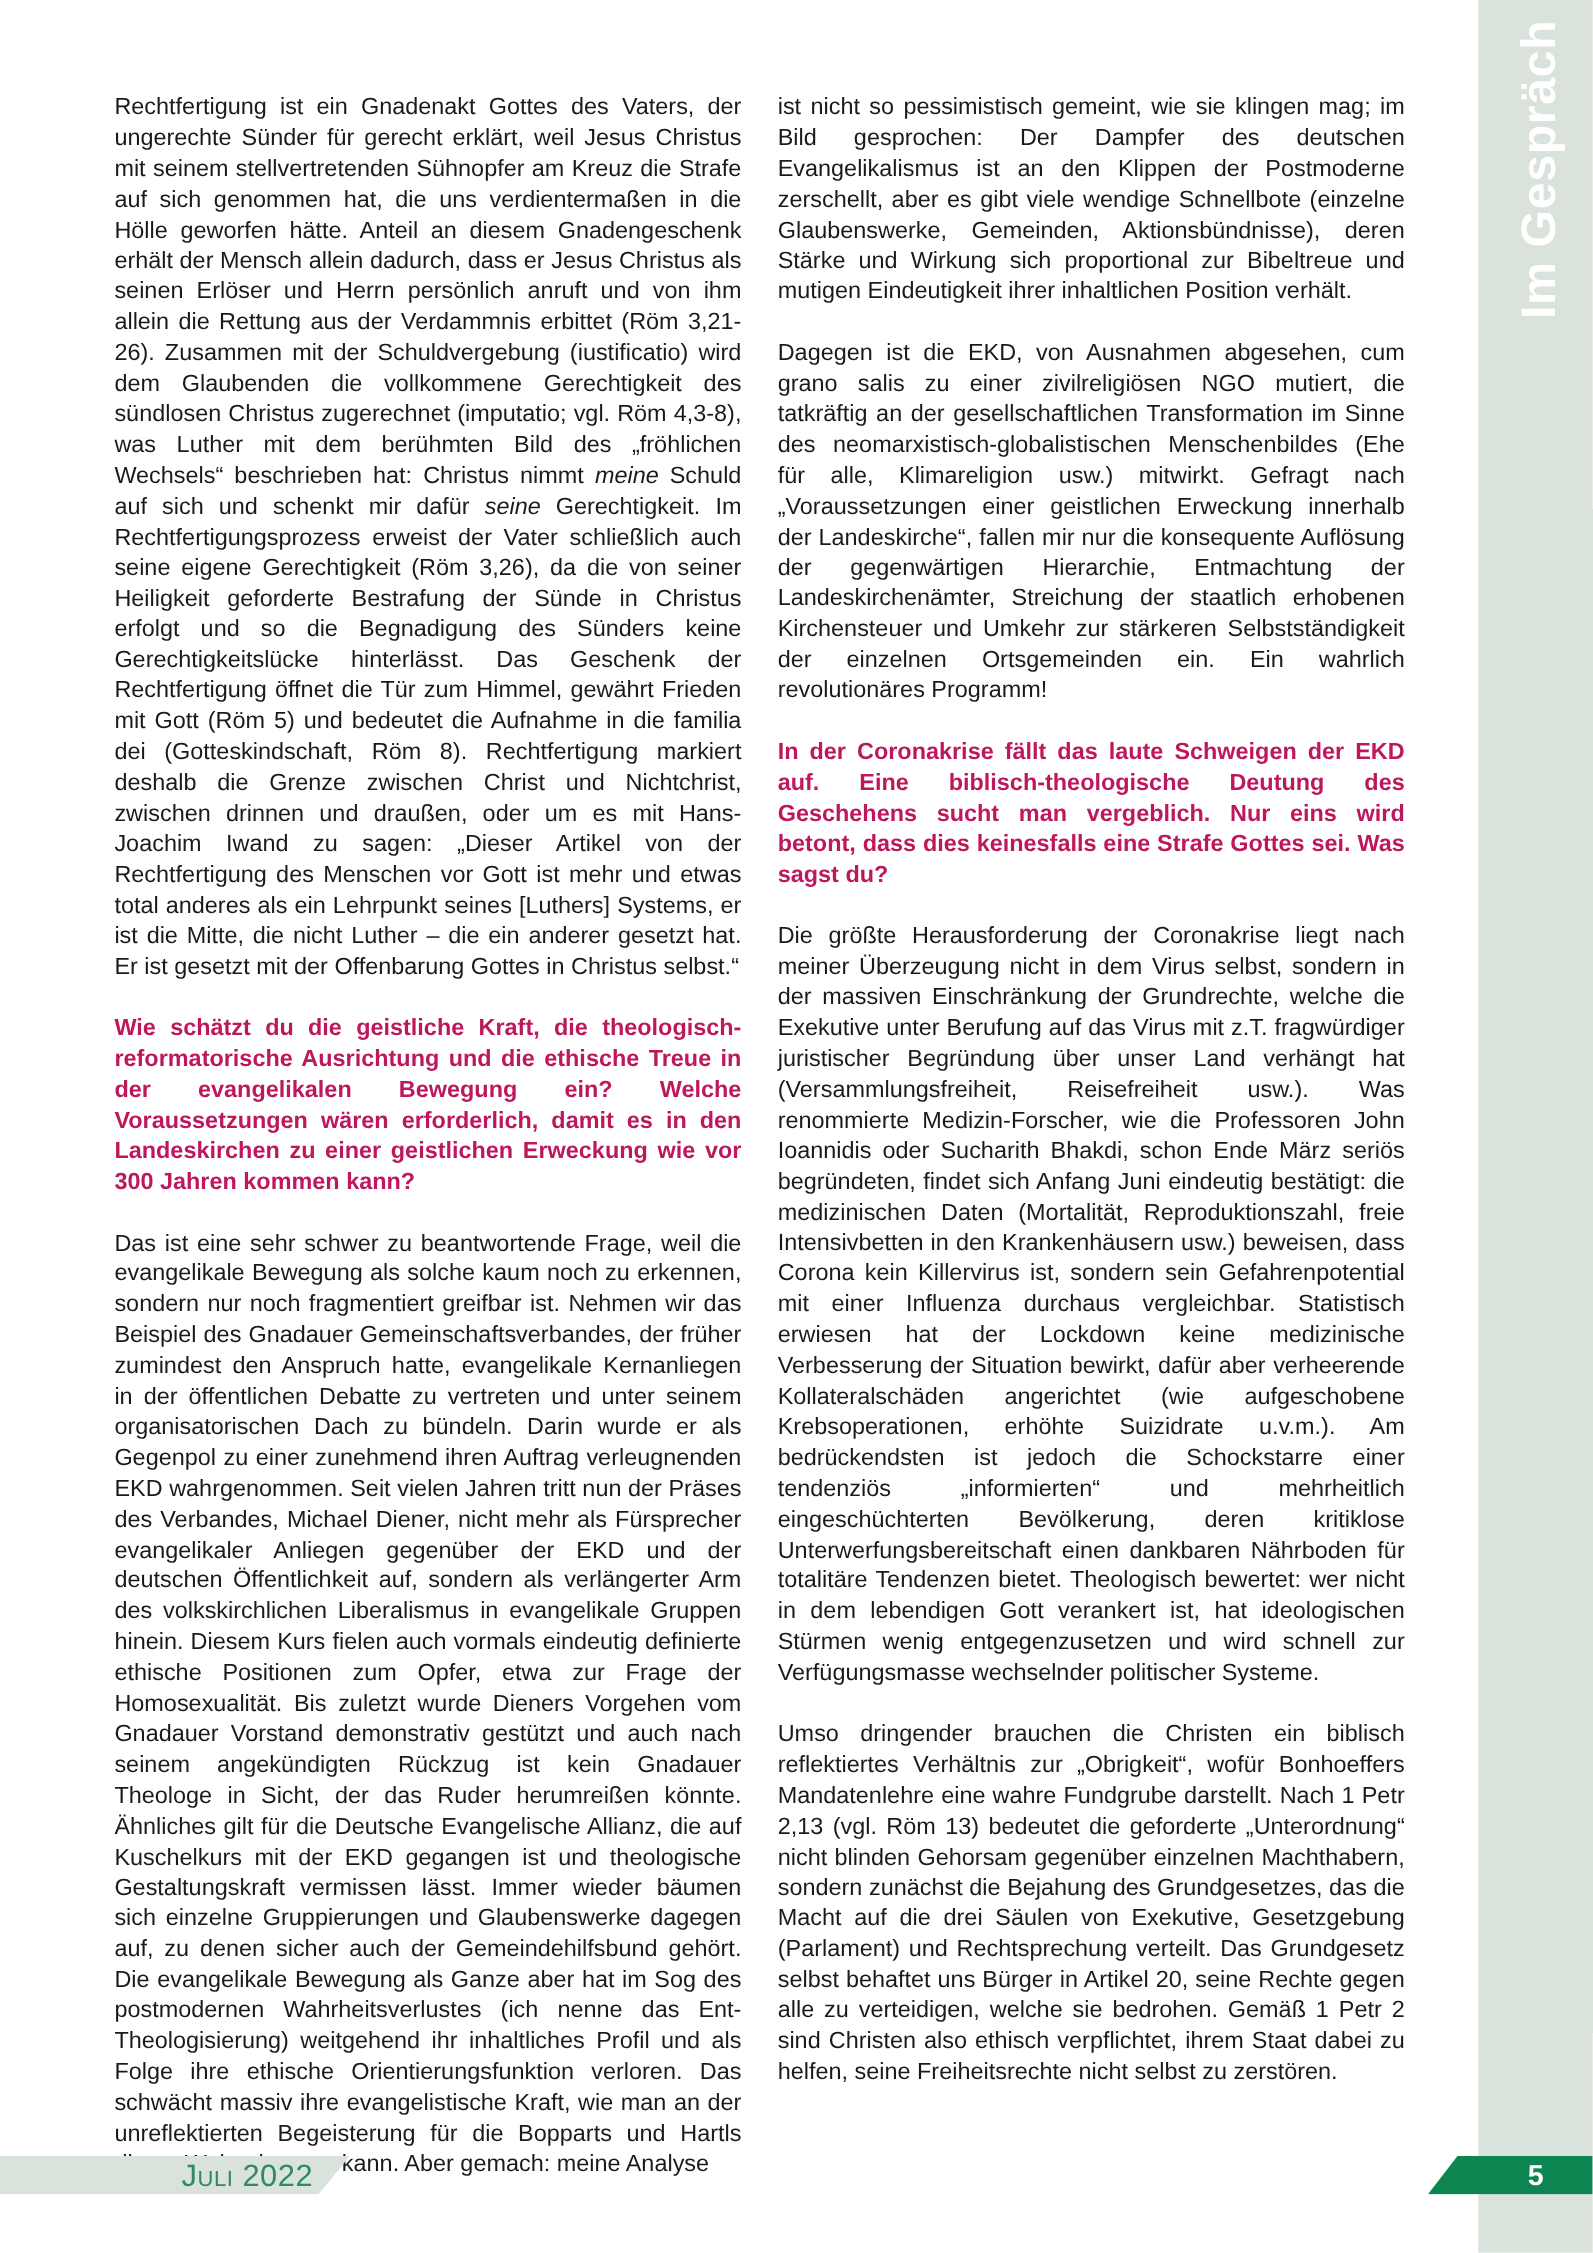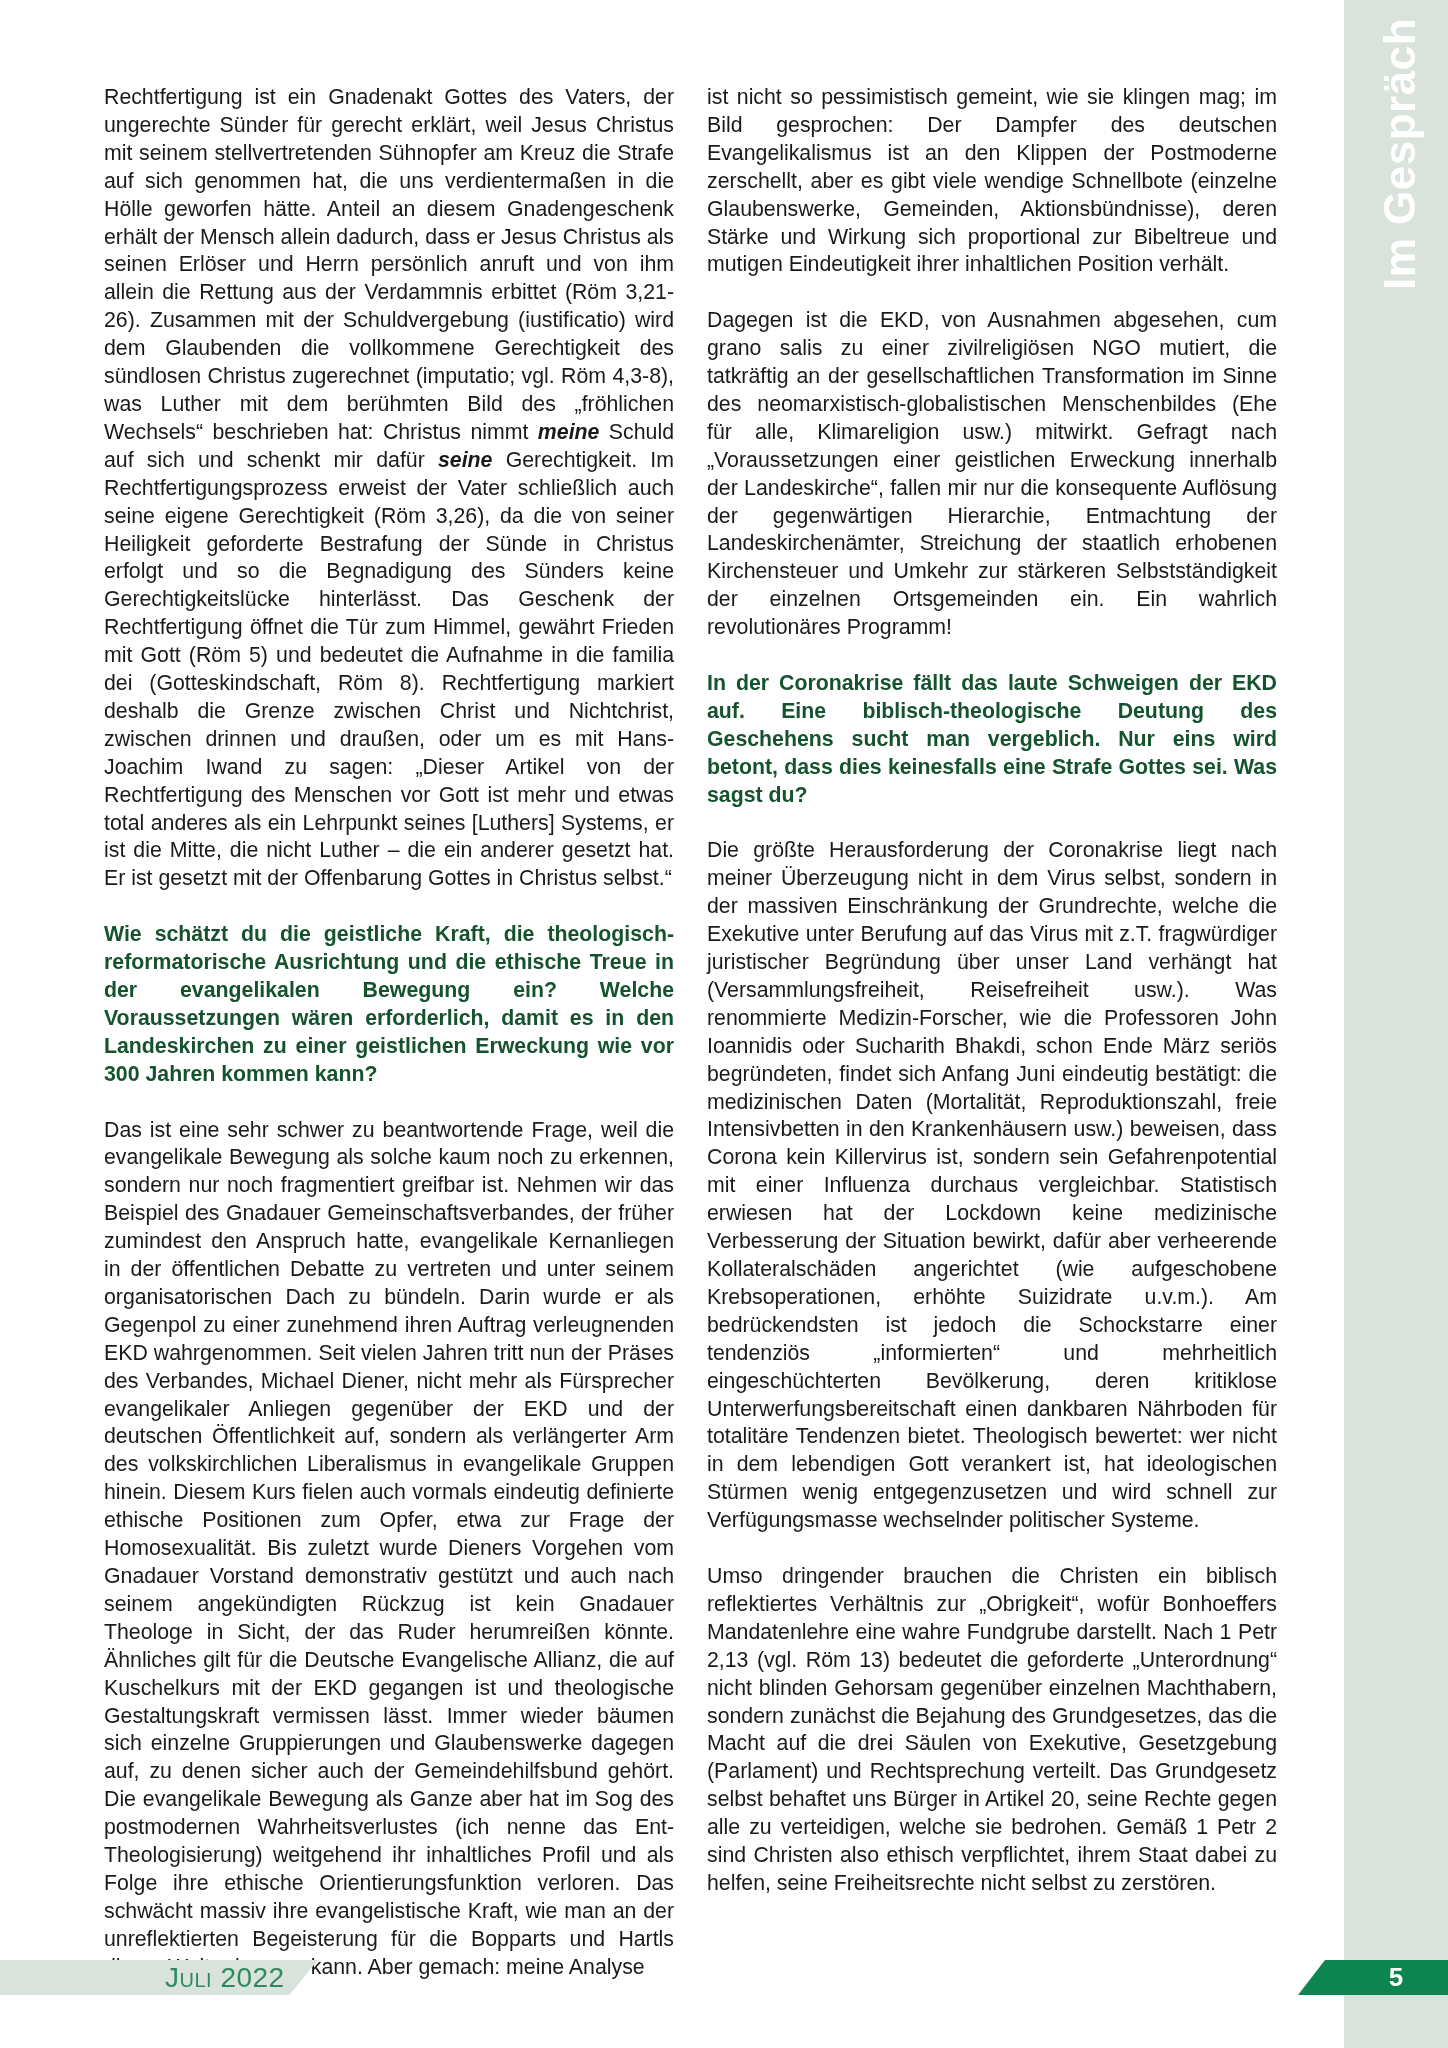--- a/index.html
+++ b/index.html
@@ -20,22 +20,22 @@
       letter-spacing: 0.5px;
     }
     .column {
       position: absolute; top: 84px; width: 570px;
       font-size: 21.3px; line-height: 27.9px;
       text-align: justify; hyphens: manual;
     }
     .col-left { left: 104px; }
     .col-right { left: 707px; }
     .para { margin: 0 0 27.9px 0; }
-    .question { color: #14532d; font-weight: bold; margin: 0 0 27.9px 0; }
-    .para em { font-style: italic; font-weight: bold; }
+    .question { color: #be185d; font-weight: bold; margin: 0 0 27.9px 0; }
+    .para em { font-style: italic; }
     .footer-band {
       position: absolute; left: 0; top: 1960px; width: 318px; height: 35px;
       background: #d9e2db;
       clip-path: polygon(0 0, 100% 0, 91% 100%, 0 100%);
     }
     .footer-date {
       position: absolute; left: 165px; top: 1961px; height: 34px; line-height: 34px;
       font-size: 28px; color: #2f8a5f; font-variant: small-caps; letter-spacing: 0.5px;
       font-weight: normal;
     }

